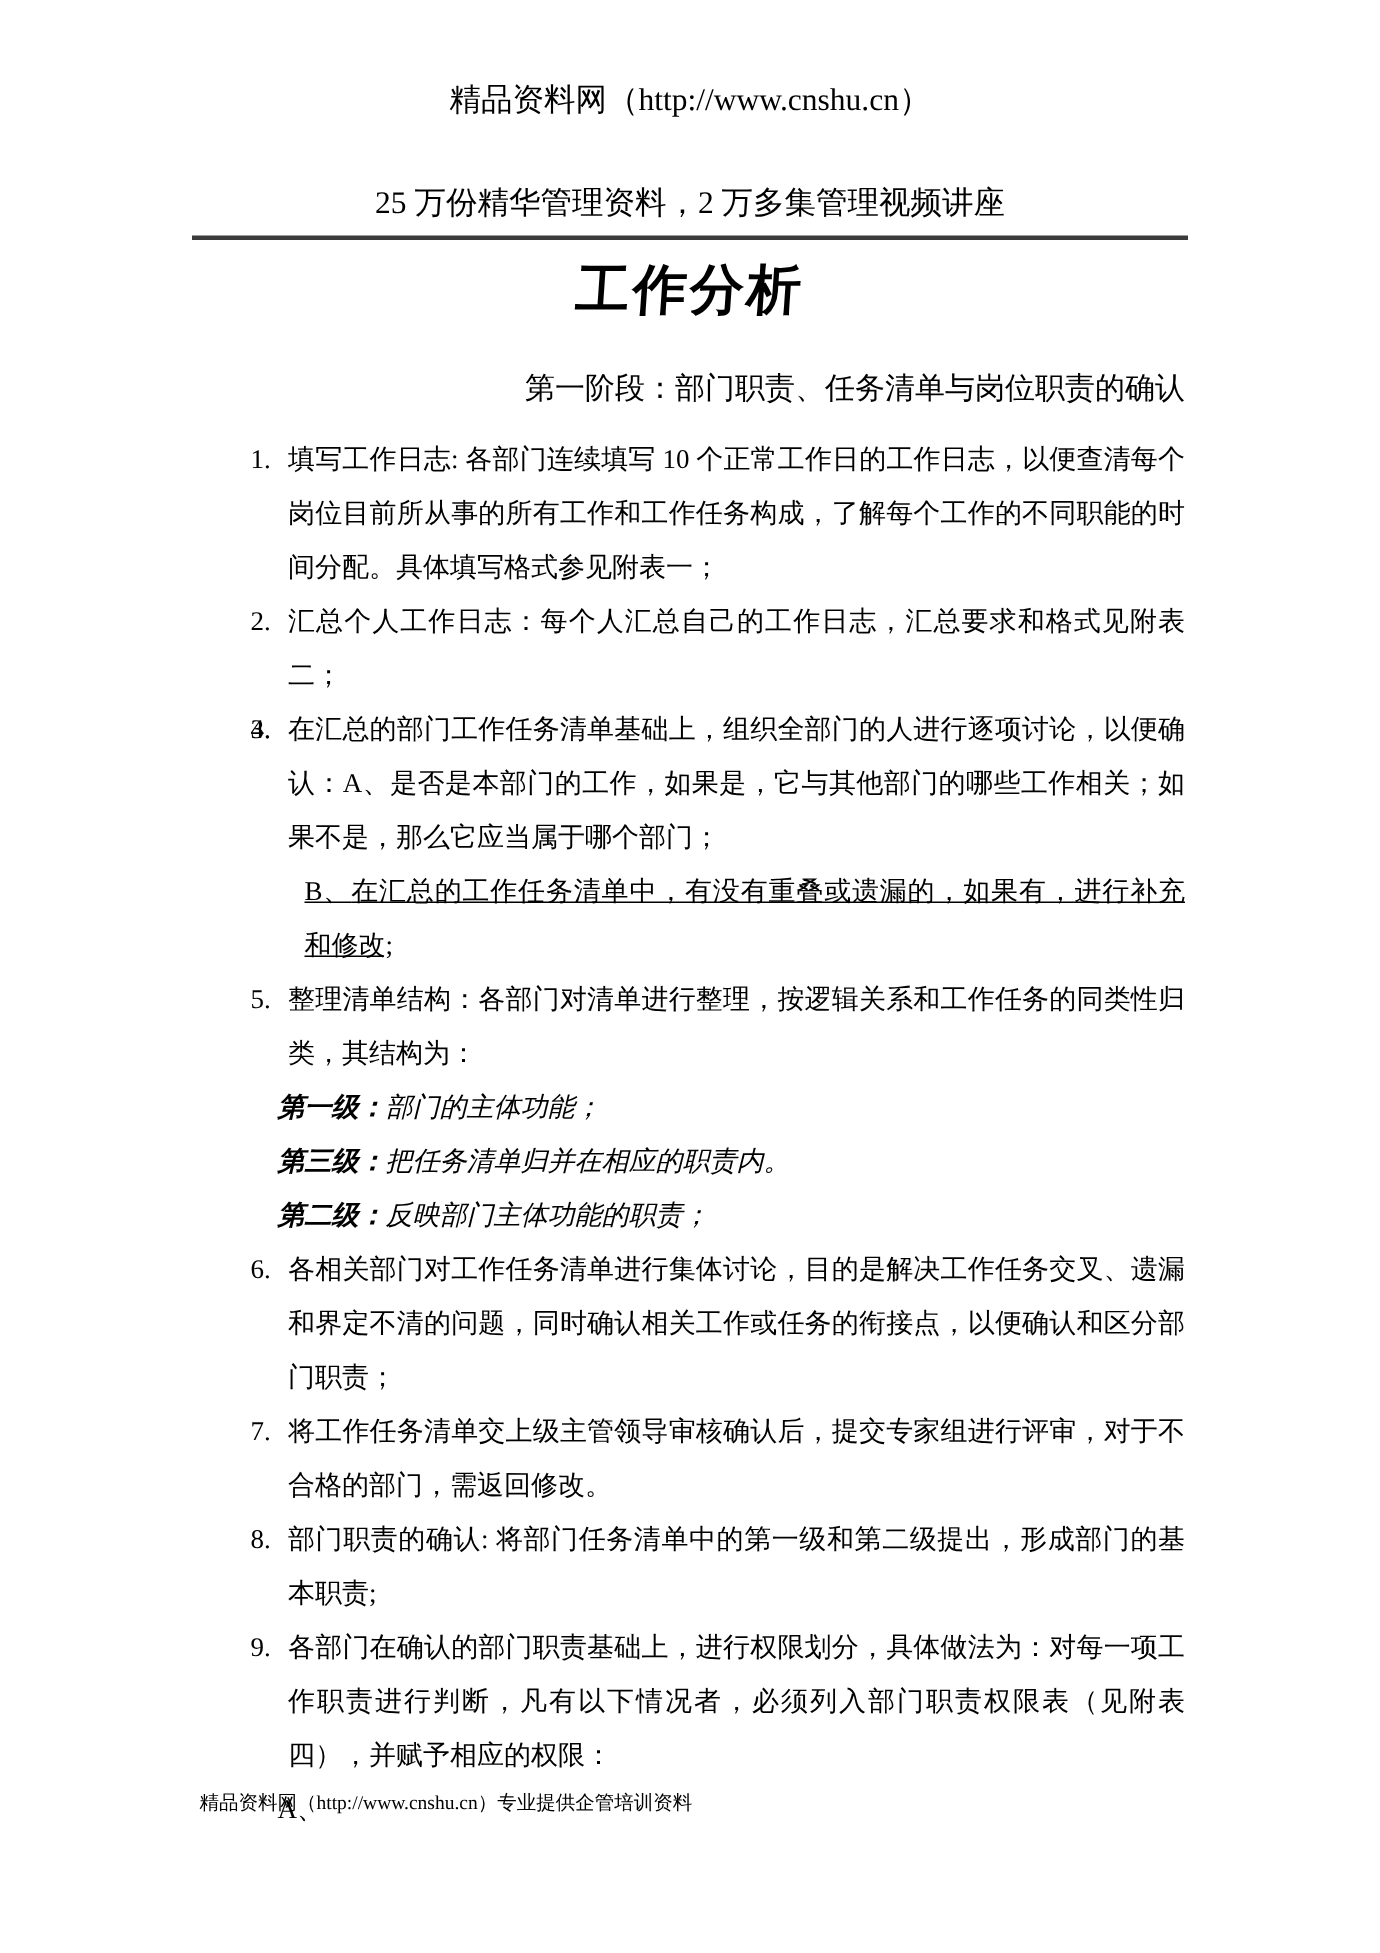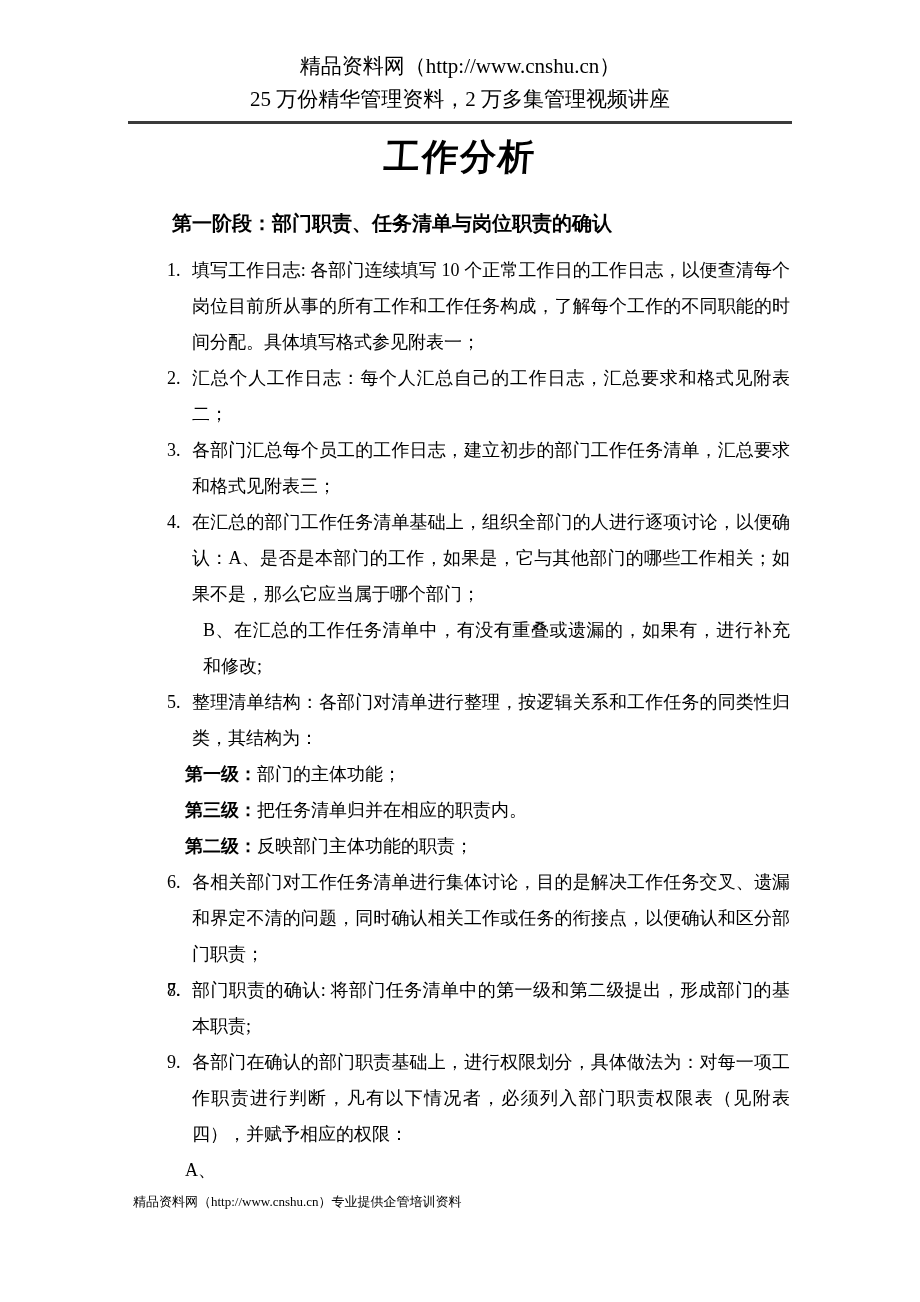--- a/index.html
+++ b/index.html
@@ -7,52 +7,53 @@
     position:relative;
     width:920px; height:1302px;
     background:#ffffff;
     color:#000000;
     font-family:"Liberation Serif","DejaVu Serif",serif;
     overflow:hidden;
     border-radius:30px;
   }
   .doc-header { padding-top:50px; text-align:center; font-size:21px; }
   .doc-header .line1 { line-height:32px; }
-  .doc-header .line2 { line-height:34px; }
+  .doc-header .line2 { line-height:34px;margin-top:36px; }
   .header-rule {
     margin:5px 128px 0 128px;
     border-bottom:3px solid #3b3b3b;
     height:0;
   }
   .doc-title {
     margin-top:9px;
     text-align:center;
     font-size:36px;
     font-weight:bold;
     letter-spacing:2px;
     transform:skewX(-4deg);
   }
   .section-heading {
     margin:26px 130px 0 172px;
     font-family:"Liberation Sans","DejaVu Sans",sans-serif;
-    font-weight:bold;
+    font-weight:normal;
     font-size:20px;
     line-height:30px;
+    text-align:right;
   }
   .doc-body {
     margin:14px 130px 0 130px;
     font-size:18px;
     line-height:36px;
     text-align:justify;
     text-justify:inter-character;
   }
   .doc-item { position:relative; padding-left:62px; }
   .doc-item .num { position:absolute; left:37px; top:0; }
-  .doc-sub { padding-left:73px; }
-  .doc-level { padding-left:55px; }
+  .doc-sub { padding-left:73px;text-decoration:underline; }
+  .doc-level { padding-left:55px;font-style:italic; }
   .level-label, .section-heading, .auth-label-b {
     font-family:"Liberation Sans","DejaVu Sans",sans-serif;
   }
   .level-label { font-weight:bold; }
   .doc-auth { padding-left:55px; }
   .auth-label { display:inline-block; width:38px; }
   .doc-footer {
     position:absolute;
     left:133px; top:1190px;
     font-size:13px;
@@ -81,21 +82,20 @@
       <span>填写工作日志: 各部门连续填写 10 个正常工作日的工作日志，以便查清每个岗位目前所从事的所有工作和工作任务构成，了解每个工作的不同职能的时间分配。具体填写格式参见附表一；</span>
     </div>
 
     <div class="doc-item">
       <span class="num">2.</span>
       <span>汇总个人工作日志：每个人汇总自己的工作日志，汇总要求和格式见附表二；</span>
     </div>
 
     <div class="doc-item">
       <span class="num">3.</span>
-      <span>各部门汇总每个员工的工作日志，建立初步的部门工作任务清单，汇总要求和格式见附表三；</span>
     </div>
 
     <div class="doc-item">
       <span class="num">4.</span>
       <span>在汇总的部门工作任务清单基础上，组织全部门的人进行逐项讨论，以便确认：A、是否是本部门的工作，如果是，它与其他部门的哪些工作相关；如果不是，那么它应当属于哪个部门；</span>
     </div>
 
     <div class="doc-sub">
       <span>B、</span><span>在汇总的工作任务清单中，有没有重叠或遗漏的，如果有，进行补充和修改;</span>
     </div>
@@ -118,20 +118,21 @@
       <span class="level-label">第二级：</span><span>反映部门主体功能的职责；</span>
     </div>
 
     <div class="doc-item">
       <span class="num">6.</span>
       <span>各相关部门对工作任务清单进行集体讨论，目的是解决工作任务交叉、遗漏和界定不清的问题，同时确认相关工作或任务的衔接点，以便确认和区分部门职责；</span>
     </div>
 
     <div class="doc-item">
       <span class="num">7.</span>
+      <span>将工作任务清单交上级主管领导审核确认后，提交专家组进行评审，对于不合格的部门，需返回修改。</span>
     </div>
 
     <div class="doc-item">
       <span class="num">8.</span>
       <span>部门职责的确认: 将部门任务清单中的第一级和第二级提出，形成部门的基本职责;</span>
     </div>
 
     <div class="doc-item">
       <span class="num">9.</span>
       <span>各部门在确认的部门职责基础上，进行权限划分，具体做法为：对每一项工作职责进行判断，凡有以下情况者，必须列入部门职责权限表（见附表四），并赋予相应的权限：</span>

